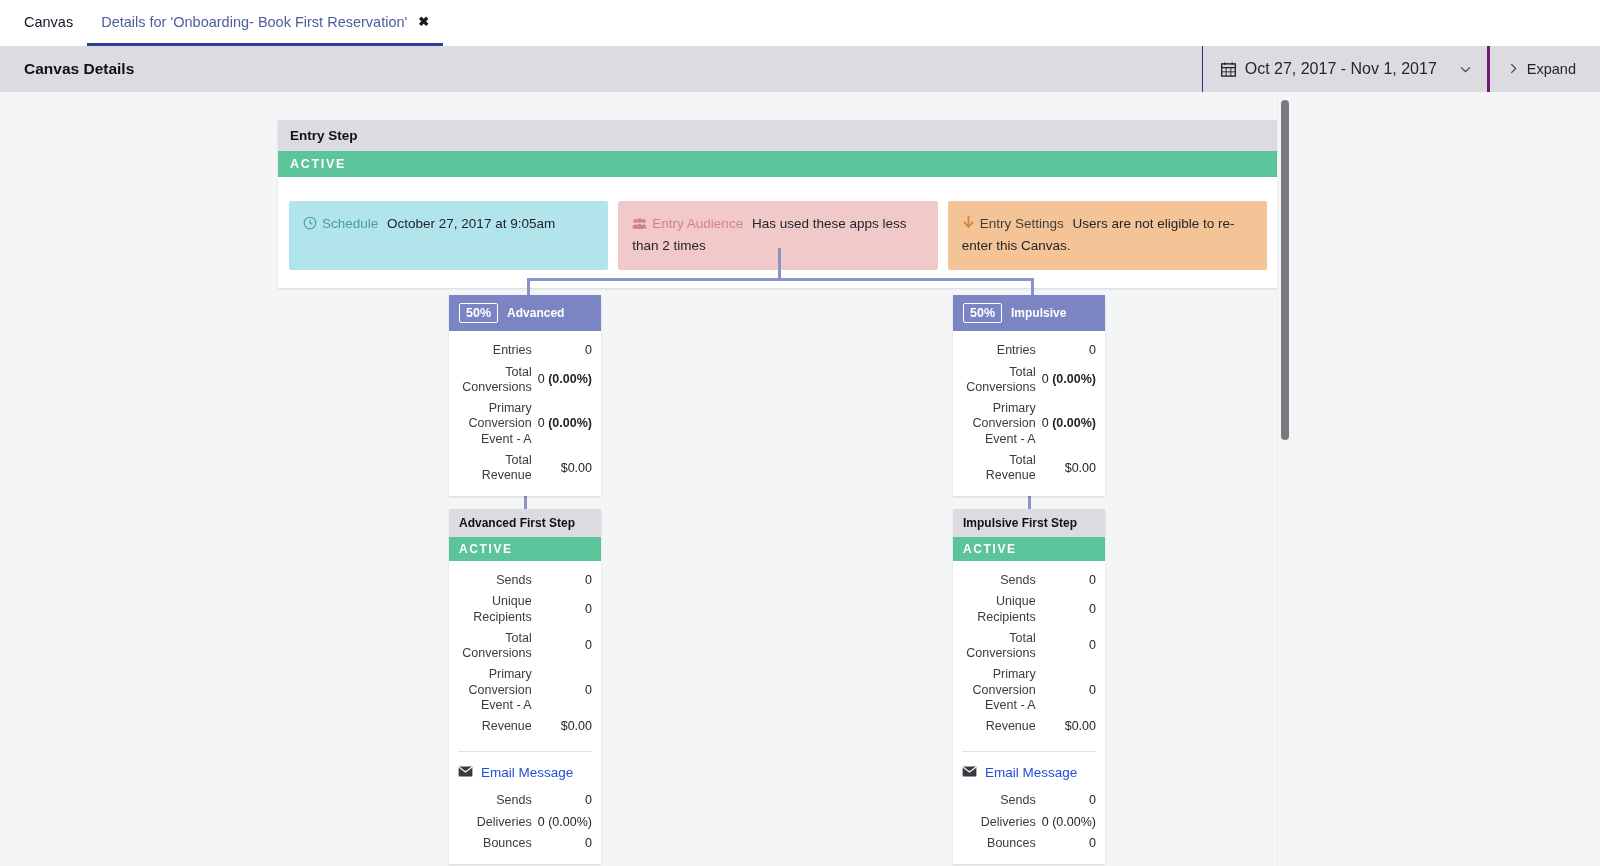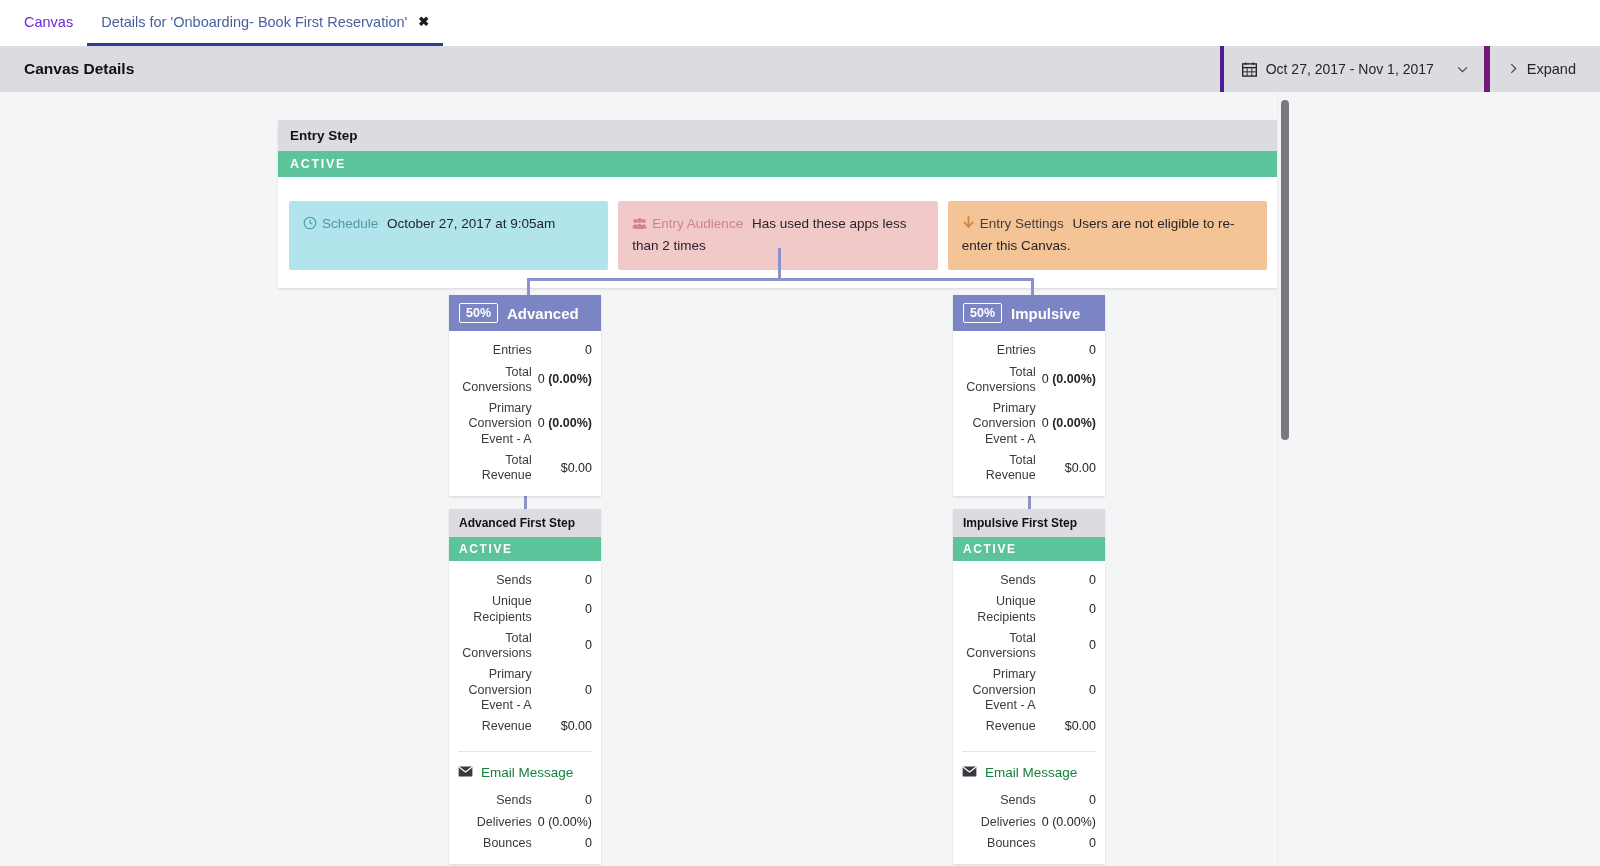--- a/index.html
+++ b/index.html
@@ -16,21 +16,21 @@
     position: absolute; top: 0; left: 0;
     width: 1600px; height: 46px;
     background: #ffffff;
     display: flex; align-items: flex-end;
   }
   .tab {
     height: 46px;
     display: flex; align-items: center;
     padding: 0 14px;
     font-size: 14.5px;
-    color: #6d28d9;
+    color: #0f172a;
     white-space: nowrap;
     cursor: pointer;
     border-bottom: 3px solid transparent;
   }
   .tab:first-child { margin-left: 10px; }
   .tab.active {
     border-bottom: 3px solid #2b3f96;
     color: #4a5f9e;
   }
   .tab-close {
@@ -55,32 +55,32 @@
     font-size: 15.5px;
     font-weight: bold;
     color: #111114;
     flex: 1;
   }
   .header-right { display: flex; align-items: stretch; }
   .daterange {
     display: flex; align-items: center;
     padding: 0 16px 0 18px;
     gap: 9px;
-    border-left: 4px solid #4c1d95;
+    border-left: 1px solid #4c1d95;
     cursor: pointer;
-    font-size: 14px;
+    font-size: 16px;
     color: #25252b;
   }
   .cal-icon { display: inline-block; width: 15px; height: 15px; position: relative; }
   .cal-icon svg { display: block; }
   .chev { font-size: 10px; color: #44444c; margin-left: 14px; }
   .expand-btn {
     display: flex; align-items: center; gap: 10px;
     padding: 0 24px 0 20px;
-    border-left: 6px solid #701a75;
+    border-left: 3px solid #701a75;
     cursor: pointer;
     font-size: 14.5px;
     color: #25252b;
   }
   .expand-chev { font-size: 11px; color: #44444c; }
 
   
   .canvas-area {
     position: absolute;
     top: 92px; left: 0;
@@ -173,21 +173,21 @@
     border: 1.5px solid #ffffff;
     color: #ffffff;
     font-size: 12.5px;
     font-weight: bold;
     padding: 2px 6px;
     border-radius: 2px;
     line-height: 1.15;
   }
   .branch-name {
     color: #ffffff;
-    font-size: 15px;
+    font-size: 12px;
     font-weight: bold;
   }
   .stats { padding: 9px 9px 10px 9px; text-align: right; }
   .stat-row {
     display: flex; align-items: center;
     padding: 3px 0;
     font-size: 12.5px;
     color: #33333a;
     line-height: 1.22;
   }
@@ -215,21 +215,21 @@
     font-size: 12px;
     font-weight: bold;
     letter-spacing: 1.6px;
     padding: 5px 10px;
   }
   .divider { height: 1px; background: #e2e3e6; margin: 4px 9px 0 9px; }
   .channel-head {
     display: flex; align-items: center; gap: 8px;
     padding: 13px 9px 8px 9px;
     font-size: 13.5px;
-    color: #15803d;
+    color: #1d4ed8;
   }
   .env-icon { display: inline-block; color: #3a3a42; }
 </style>
 </head>
 <body>
 
 <div class="tabbar">
   <div class="tab">
     <span>Canvas</span>
   </div>

